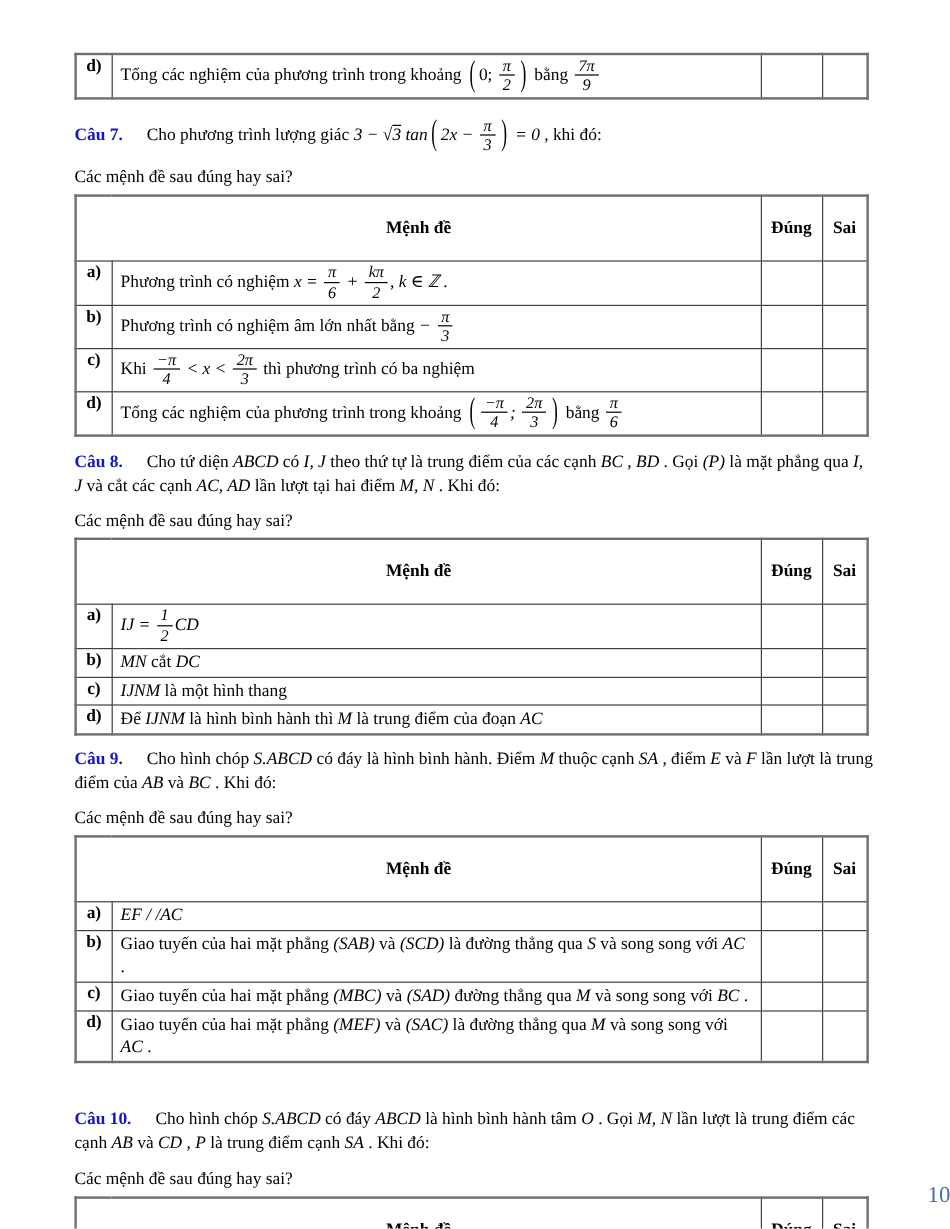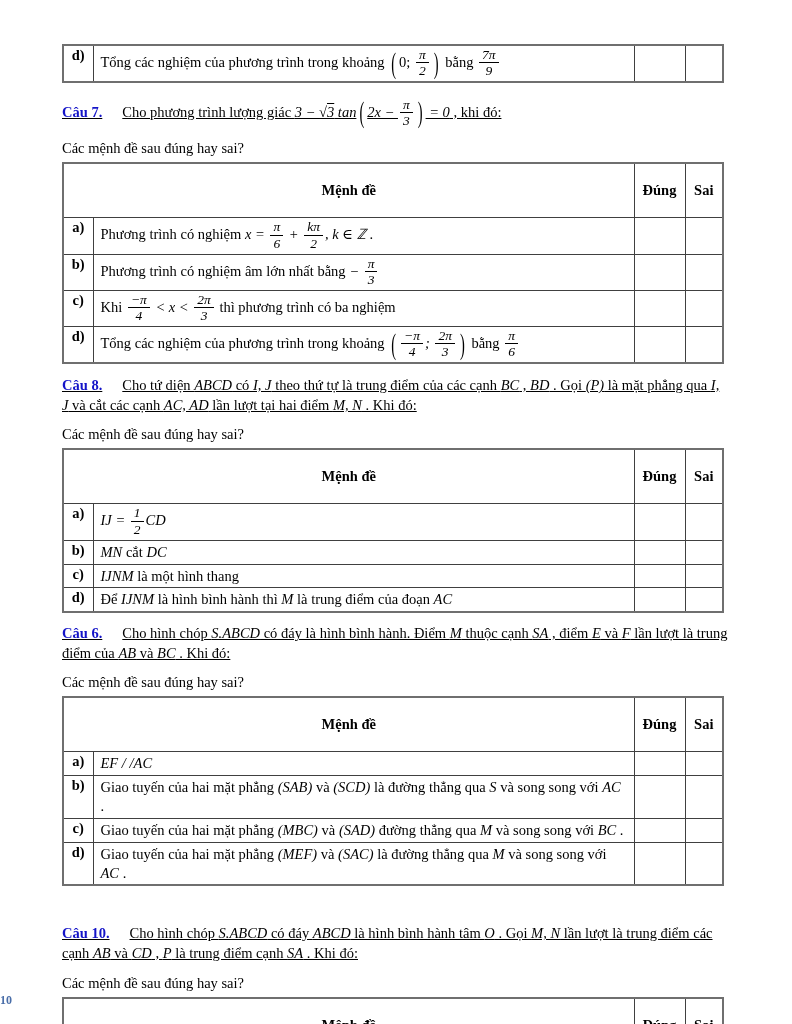--- a/index.html
+++ b/index.html
@@ -28,21 +28,21 @@
   .tf td,.tf th{border:1px solid var(--border-in);}
   .c-lbl{width:30px;}
   .c-true{width:51px;}
   .c-false{width:38px;}
   th.h-stmt{font-weight:bold;text-align:center;padding:1px 0;}
   th.h-ans{font-weight:bold;text-align:center;padding:18px 0;}
   td.lbl{font-weight:bold;text-align:center;vertical-align:top;padding:1px 0;}
   td.stmt{padding:2px 7px;vertical-align:middle;line-height:1.3;}
   td.ans{background:#fff;}
 
-  .qhead{margin:0;line-height:1.35;text-decoration:underline;}
+  .qhead{margin:0;line-height:1.35;}
   .qnum{color:var(--q-blue);font-weight:bold;padding-right:20px;}
   .ask{margin:11px 0 5px 0;}
   .t-top{margin-top:44px;}
   .qh7{margin-top:15px;}
   .qh8{margin-top:12px;}
   .qh9{margin-top:11px;}
   .qh10{margin-top:38px;}
   .tbl{margin-top:0;}
 
   
@@ -56,21 +56,21 @@
   .fn{border-bottom:1px solid #000;padding:0 3px;display:block;}
   .fd{padding:0 3px;display:block;}
   .bp{
     display:inline-block;transform:scaleY(2.05);
     vertical-align:middle;margin:0 3px;font-style:normal;
   }
   .rad{text-decoration:overline;font-style:italic;}
 
   .footer{
     position:absolute;left:0;right:0;bottom:16px;
-    text-align:left;color:var(--pagenum);font-size:12px;font-weight:bold;
+    text-align:right;color:var(--pagenum);font-size:19px;
   }
 </style>
 </head>
 <body>
 
 <div class="page">
   <div class="content">
 
     <table class="tf t-top">
       <colgroup>
@@ -202,21 +202,21 @@
       </tr>
       <tr>
         <td class="lbl">d)</td>
         <td class="stmt">Để <span class="mv">IJNM</span>  là hình bình hành thì <span class="mv">M</span>  là trung điểm của đoạn <span class="mv">AC</span></td>
         <td class="ans"></td>
         <td class="ans"></td>
       </tr>
     </tbody>
       </table>
 
-    <p class="qhead qh9"><span class="qnum">Câu 6.</span><span>Cho hình chóp <span class="mv">S.ABCD</span> có đáy là hình bình hành. Điểm <span class="mv">M</span> thuộc cạnh <span class="mv">SA</span> , điểm <span class="mv">E</span> và <span class="mv">F</span> lần lượt là trung điểm của <span class="mv">AB</span> và <span class="mv">BC</span> . Khi đó:</span></p>
+    <p class="qhead qh9"><span class="qnum">Câu 9.</span><span>Cho hình chóp <span class="mv">S.ABCD</span> có đáy là hình bình hành. Điểm <span class="mv">M</span> thuộc cạnh <span class="mv">SA</span> , điểm <span class="mv">E</span> và <span class="mv">F</span> lần lượt là trung điểm của <span class="mv">AB</span> và <span class="mv">BC</span> . Khi đó:</span></p>
     <p class="ask">Các mệnh đề sau đúng hay sai?</p>
     <table class="tf tbl">
       <colgroup>
           <col class="c-lbl">
           <col>
           <col class="c-true">
           <col class="c-false">
         </colgroup>
       <tbody>
           <tr>

